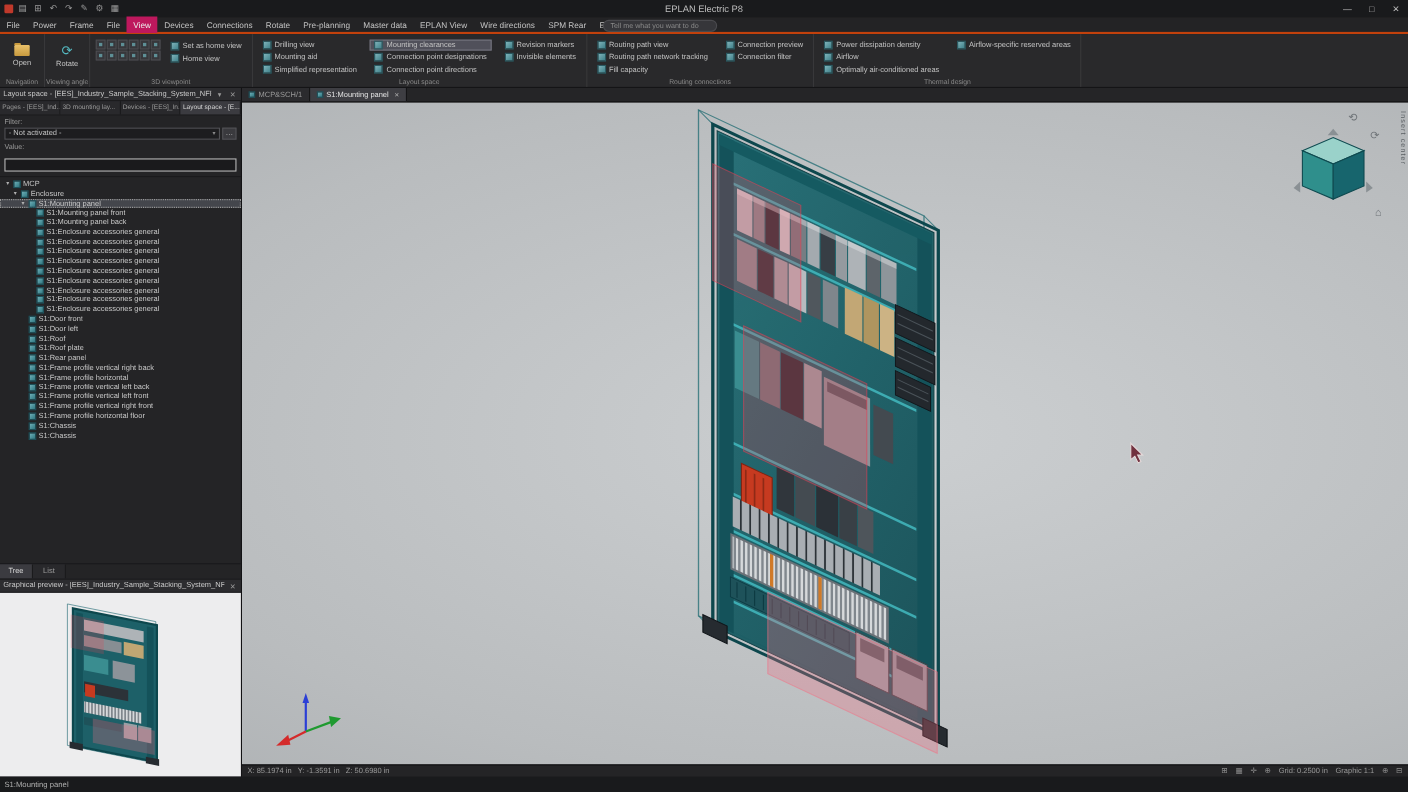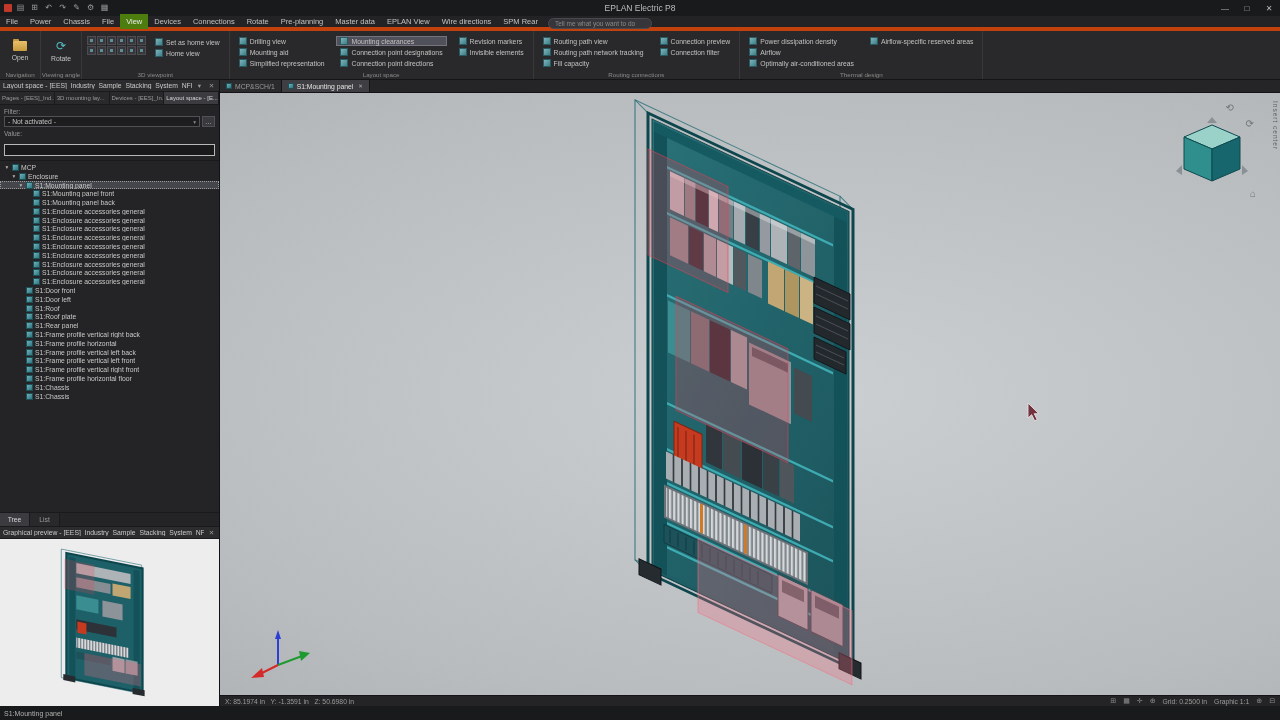--- a/index.html
+++ b/index.html
@@ -12,23 +12,23 @@
     display:flex; align-items:center; z-index:5; }
   .qat { display:flex; align-items:center; gap:3px; padding-left:4px; z-index:2; }
   .logo { width:8px; height:8px; background:#c0392b; border-radius:1px; }
   .qat-icon { font-size:8px; color:#9a9a9a; width:11px; text-align:center; line-height:14px; }
   .tb-title { position:absolute; left:0; right:0; text-align:center; font-size:8.5px; color:#bdbdbd; }
   .win-btns { margin-left:auto; display:flex; z-index:2; }
   .win-btn { width:22px; height:16px; font-size:8px; color:#bbb; display:flex; align-items:center; justify-content:center; }
 
   
   .menubar { position:absolute; top:16px; left:0; right:0; height:15px; background:#232325;
-    display:flex; align-items:center; border-bottom:4px solid #c2410c; z-index:5; }
+    display:flex; align-items:center; border-bottom:2px solid #c2410c; z-index:5; }
   .menu-item { font-size:7.5px; color:#c2c2c2; padding:0 6px; height:15px; line-height:15px; white-space:nowrap; }
-  .menu-item.active { background:#4d7c0f; color:#ececec; }
+  .menu-item.active { background:#be185d; color:#ececec; }
   .menu-search { position:absolute; left:548px; top:2px; width:104px; height:11px; background:#36363a;
     border:1px solid #4a4a4e; border-radius:6px; font-size:6.5px; color:#8a8a8a; line-height:9px; padding-left:6px;
     overflow:hidden; white-space:nowrap; }
 
   
   .ribbon { position:absolute; top:31px; left:0; right:0; height:49px; background:#29292b;
     border-bottom:1px solid #141416; display:flex; z-index:5; }
   .rb-group { position:relative; border-right:1px solid #38383a; display:flex; padding:2px 5px 10px; }
   .rb-group-label { position:absolute; bottom:1px; left:0; right:0; text-align:center; font-size:6.2px; color:#8a8a8a; white-space:nowrap; }
   .rb-big { display:flex; flex-direction:column; align-items:center; justify-content:center; gap:3px; width:30px; }
@@ -134,21 +134,21 @@
       <span class="win-btn">□</span>
       <span class="win-btn">✕</span>
     </div>
   </div>
 
   <div class="menubar">
 
     <span class="menu-search">Tell me what you want to do</span>
   <span class="menu-item">File</span>
       <span class="menu-item">Power</span>
-      <span class="menu-item">Chassis</span>
+      <span class="menu-item">Frame</span>
       <span class="menu-item">File</span>
       <span class="menu-item active">View</span>
       <span class="menu-item">Devices</span>
       <span class="menu-item">Connections</span>
       <span class="menu-item">Rotate</span>
       <span class="menu-item">Pre-planning</span>
       <span class="menu-item">Master data</span>
       <span class="menu-item">EPLAN View</span>
       <span class="menu-item">Wire directions</span>
       <span class="menu-item">SPM Rear</span>

